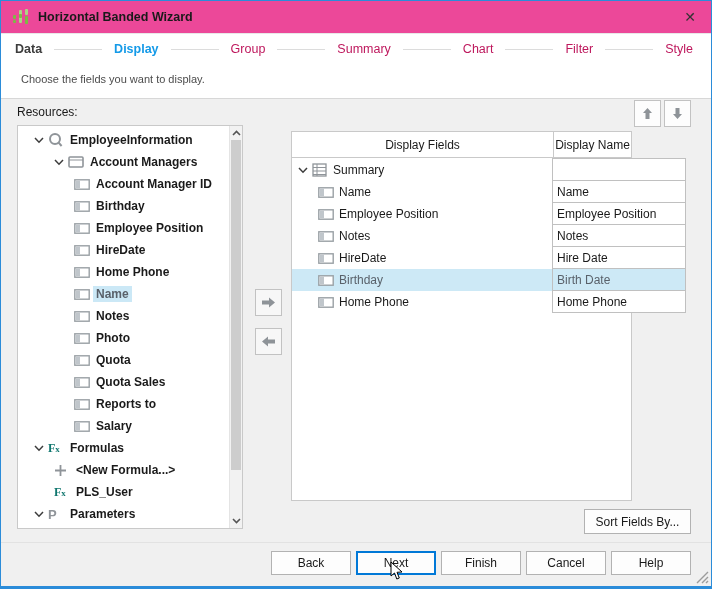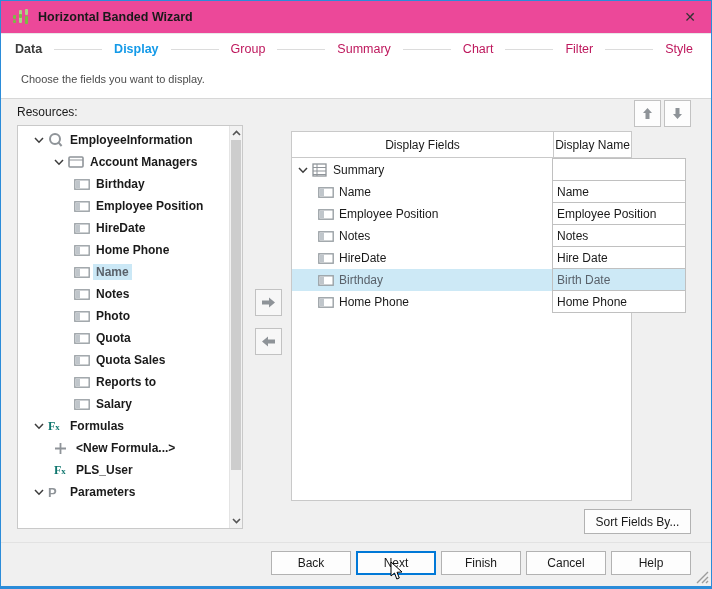--- a/index.html
+++ b/index.html
@@ -178,20 +178,29 @@
             </span>
             <span class="tlabel">Account Managers</span>
           </div>
           <div class="tree-row" style="padding-left: 56px;">
             <span class="ticon">
               <svg width="16" height="11" viewBox="0 0 16 11">
                 <rect x="0.8" y="0.8" width="14.4" height="9.4" fill="#fff" stroke="#9aa0a5" stroke-width="1.4"></rect>
                 <rect x="1.6" y="1.6" width="4.4" height="7.8" fill="#c0c6cb"></rect>
               </svg>
             </span>
+            <span class="tlabel">Account Manager ID</span>
+          </div>
+          <div class="tree-row" style="padding-left: 56px;">
+            <span class="ticon">
+              <svg width="16" height="11" viewBox="0 0 16 11">
+                <rect x="0.8" y="0.8" width="14.4" height="9.4" fill="#fff" stroke="#9aa0a5" stroke-width="1.4"></rect>
+                <rect x="1.6" y="1.6" width="4.4" height="7.8" fill="#c0c6cb"></rect>
+              </svg>
+            </span>
             <span class="tlabel">Birthday</span>
           </div>
           <div class="tree-row" style="padding-left: 56px;">
             <span class="ticon">
               <svg width="16" height="11" viewBox="0 0 16 11">
                 <rect x="0.8" y="0.8" width="14.4" height="9.4" fill="#fff" stroke="#9aa0a5" stroke-width="1.4"></rect>
                 <rect x="1.6" y="1.6" width="4.4" height="7.8" fill="#c0c6cb"></rect>
               </svg>
             </span>
             <span class="tlabel">Employee Position</span>

